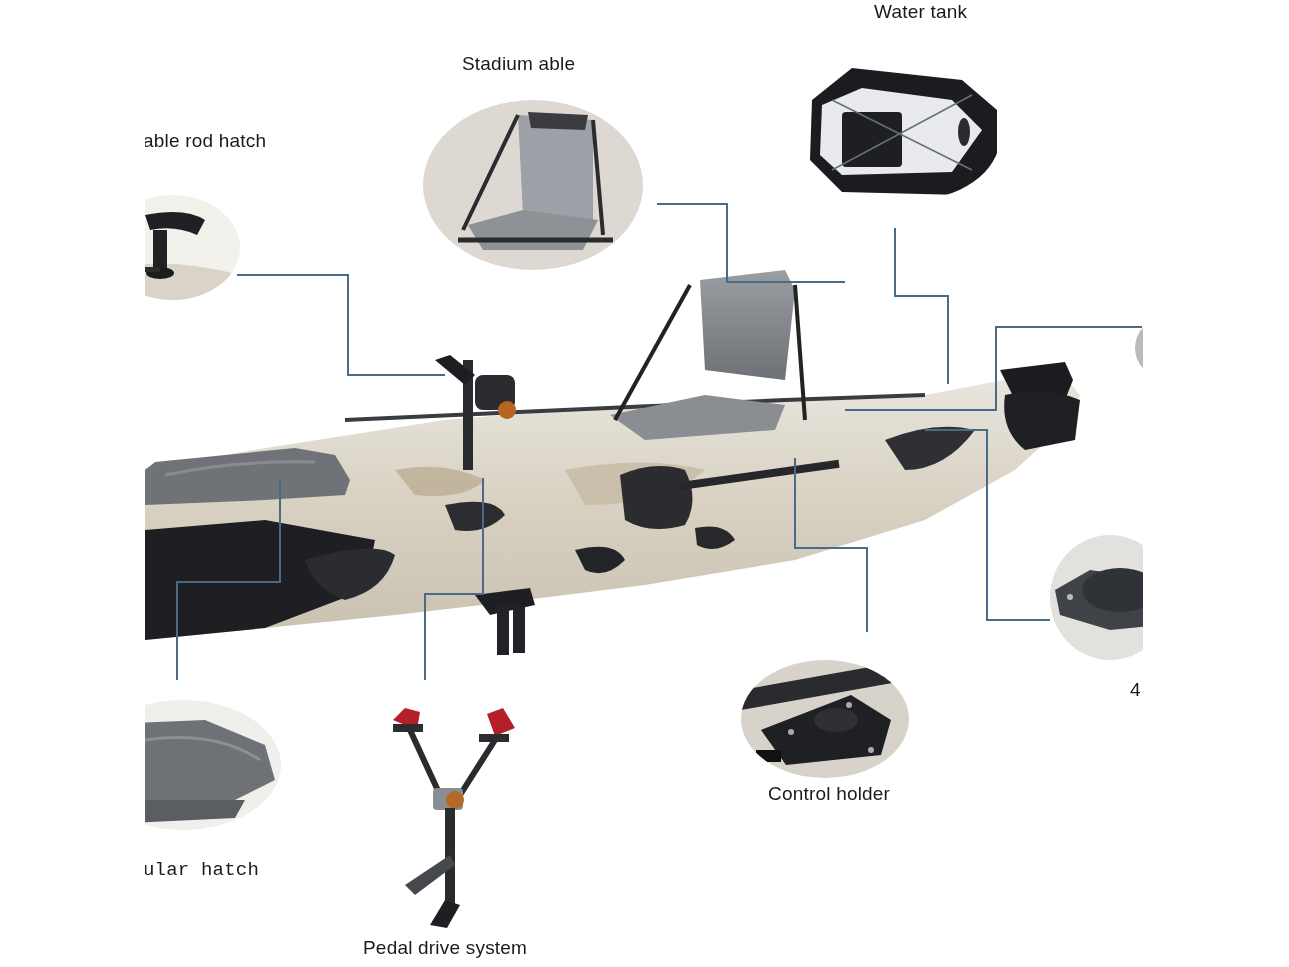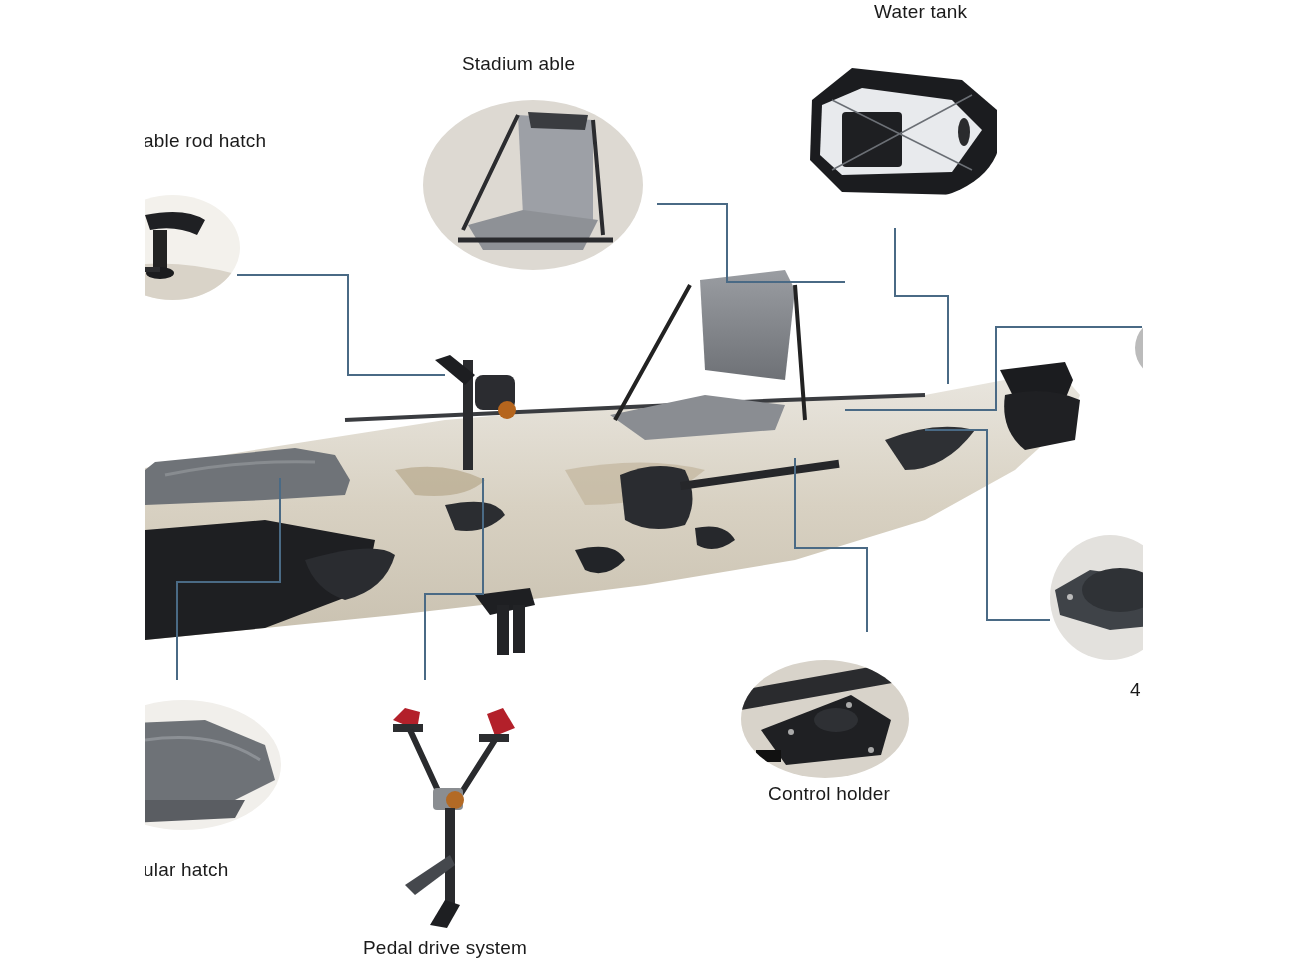--- a/index.html
+++ b/index.html
@@ -12,21 +12,21 @@
 </style>
 </head>
 <body>
 
 <div class="canvas">
  <div class="crop">
 
   <div class="label" style="left:729px;top:1px;">Water tank</div>
   <div class="label" style="left:317px;top:53px;">Stadium able</div>
   <div class="label" style="left:-2px;top:130px;">able rod hatch</div>
-  <div class="label" style="left:-2px;top:859px;">ular hatch</div>
+  <div class="label" style="left:-2px;top:859px;font-family:Liberation Mono, monospace;">ular hatch</div>
   <div class="label" style="left:218px;top:937px;">Pedal drive system</div>
   <div class="label" style="left:603px;top:783px;margin-left:20px;">Control holder</div>
   <div class="label" style="left:985px;top:679px;">4</div>
 
   <svg style="position:absolute;left:0;top:0;" width="998" height="967" viewBox="0 0 998 967">
     <defs>
       <linearGradient id="hullGrad" x1="0" y1="0" x2="0" y2="1">
         <stop offset="0" stop-color="#e9e6df"></stop>
         <stop offset="0.5" stop-color="#d8d1c2"></stop>
         <stop offset="1" stop-color="#c9c1b0"></stop>

